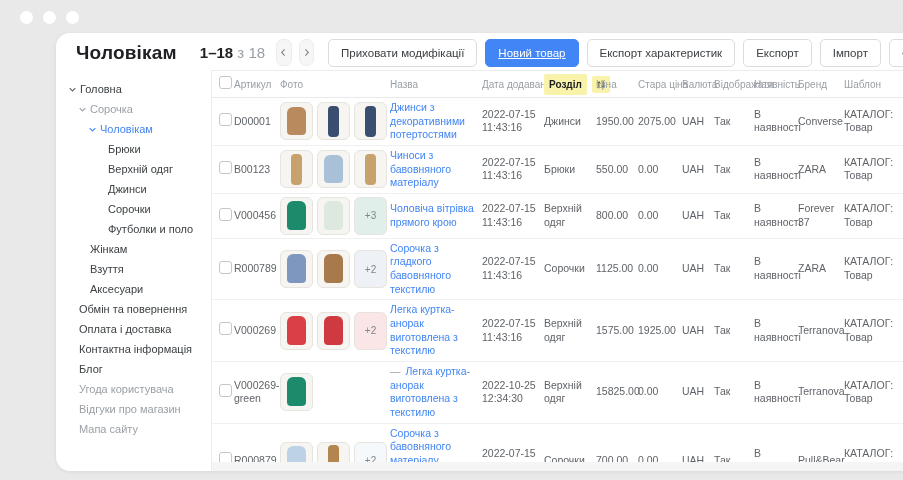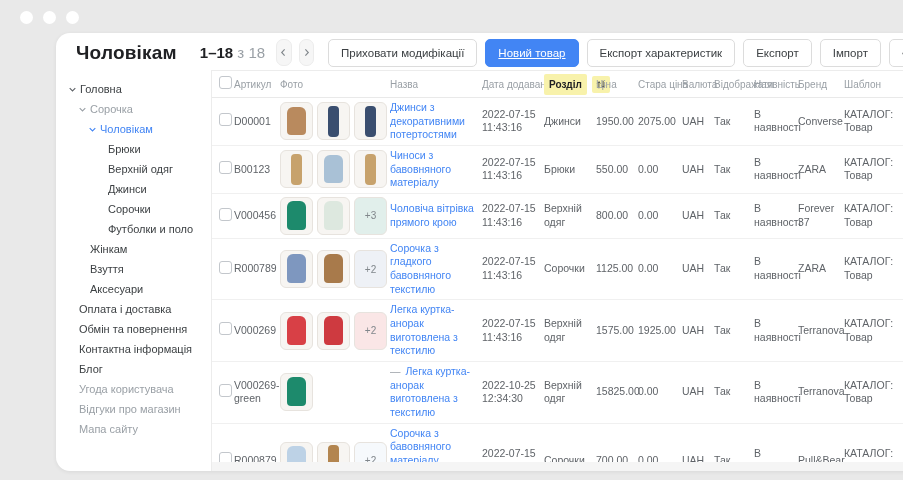--- a/index.html
+++ b/index.html
@@ -142,24 +142,24 @@
         <div class="snav-item " style="padding-left: 34px;">
           <span>Жінкам</span>
         </div>
         <div class="snav-item " style="padding-left: 34px;">
           <span>Взуття</span>
         </div>
         <div class="snav-item " style="padding-left: 34px;">
           <span>Аксесуари</span>
         </div>
         <div class="snav-item " style="padding-left: 23px;">
+          <span>Обмін та повернення</span>
+        </div>
+        <div class="snav-item " style="padding-left: 23px;">
           <span>Оплата і доставка</span>
-        </div>
-        <div class="snav-item " style="padding-left: 23px;">
-          <span>Обмін та повернення</span>
         </div>
         <div class="snav-item " style="padding-left: 23px; align-items: center;">
           <span>Контактна інформація</span>
         </div>
         <div class="snav-item " style="padding-left: 23px;">
           <span>Блог</span>
         </div>
         <div class="snav-item muted" style="padding-left: 23px;">
           <span>Угода користувача</span>
         </div>

